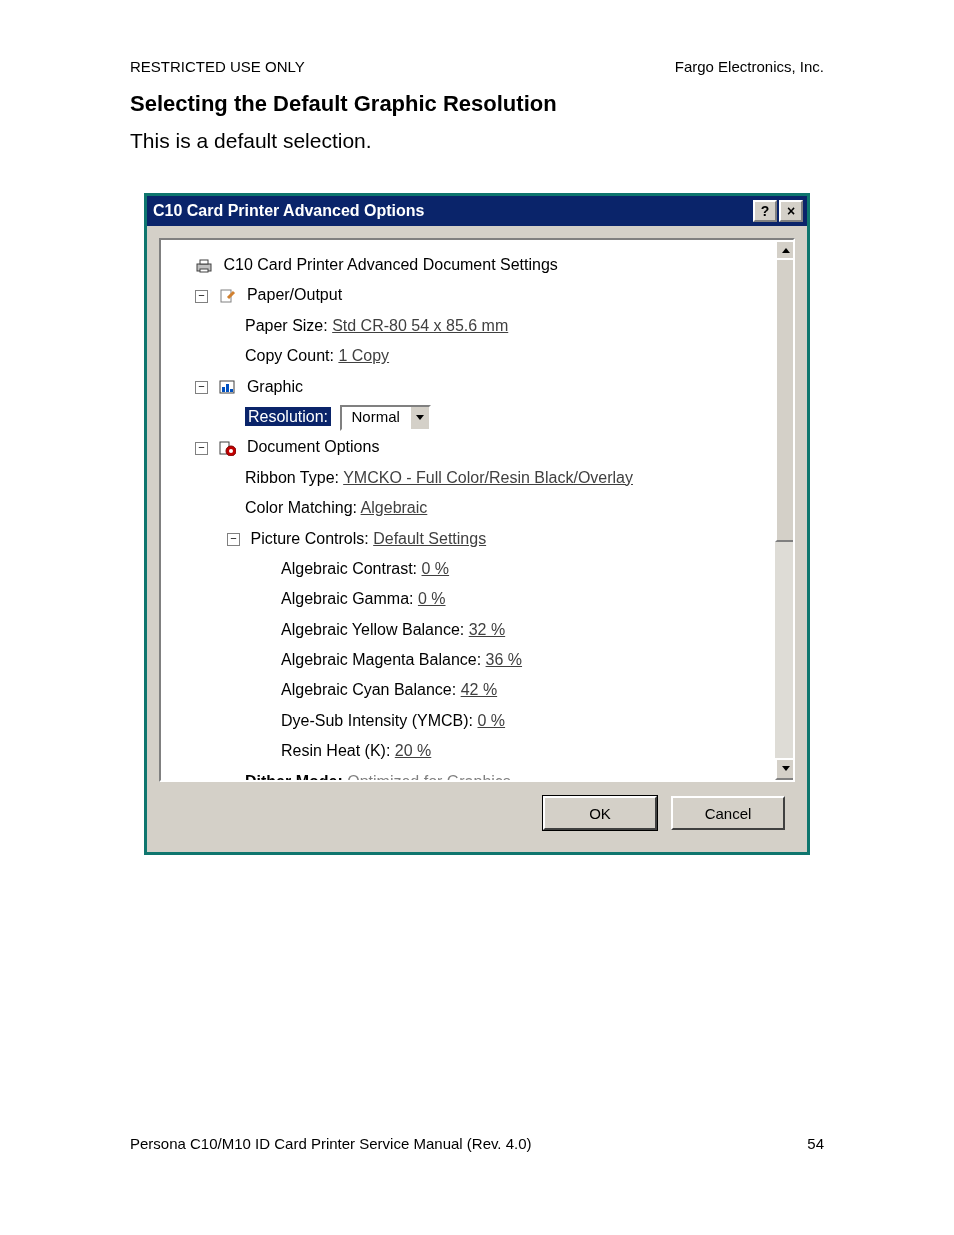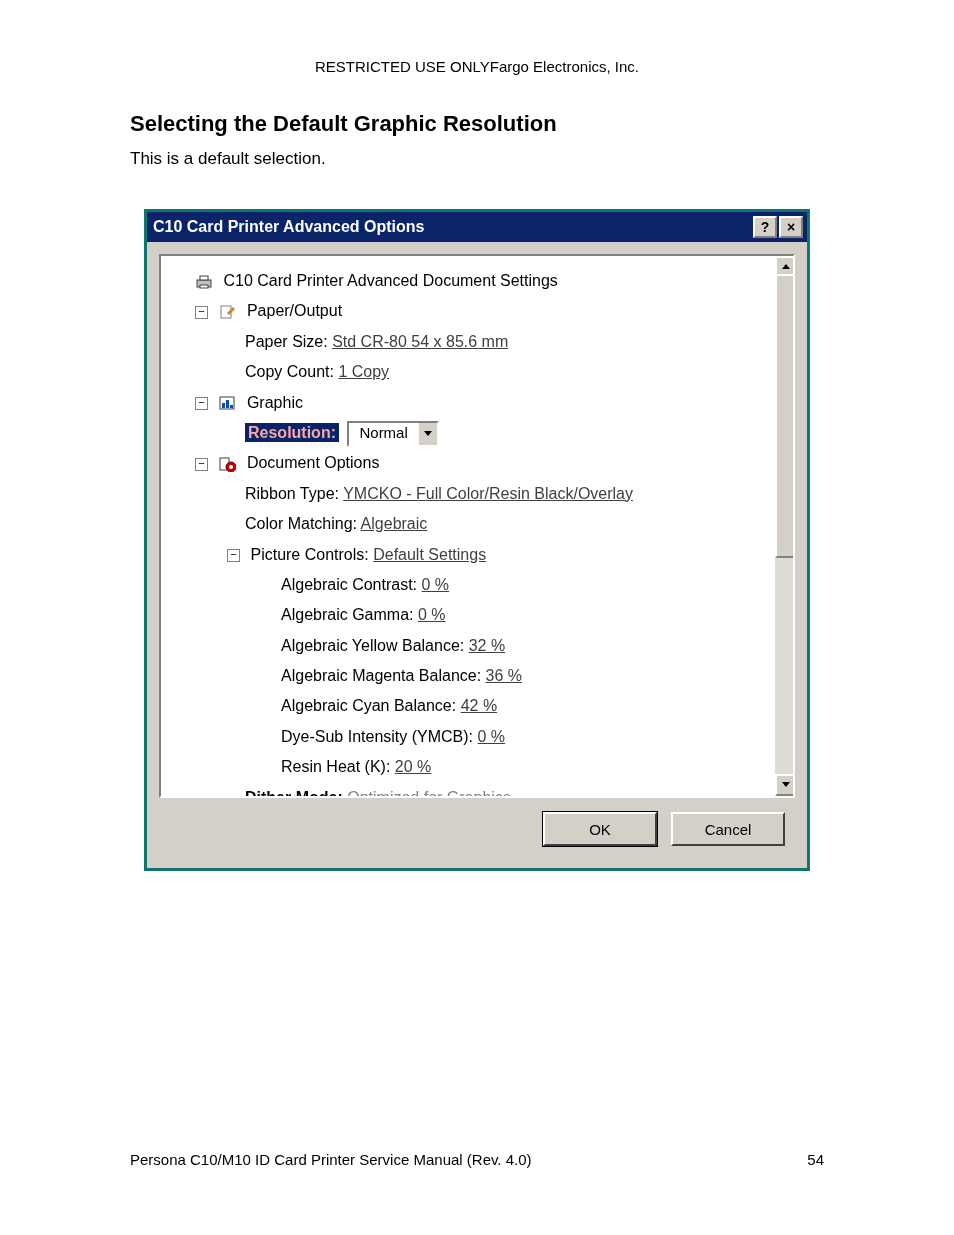--- a/index.html
+++ b/index.html
@@ -7,31 +7,31 @@
     padding: 0;
     background: #fff;
     font-family: Arial, Helvetica, sans-serif;
     width: 954px;
   }
   .page {
     padding: 58px 130px 40px 130px;
   }
   .header-row {
     display: flex;
-    justify-content: center;
+    justify-content: space-between;
     font-size: 15px;
-    margin-bottom: 36px;
+    margin-bottom: 16px;
   }
   h2.section {
     font-size: 22px;
     font-weight: bold;
     margin: 0 0 12px 0;
   }
   .body-text {
-    font-size: 17px;
+    font-size: 21px;
     margin-bottom: 40px;
   }
   .footer-row {
     display: flex;
     justify-content: space-between;
     align-items: flex-end;
     font-size: 15px;
     margin-top: 240px;
     padding: 0 130px 40px 130px;
   }
@@ -118,23 +118,22 @@
   .link {
     text-decoration: underline;
     color: #404040;
   }
   .link-disabled {
     text-decoration: underline;
     color: #808080;
   }
   .sel-label {
     background: #0a246a;
-    color: #fca5a5;
+    color: #ffffff;
     padding: 1px 3px;
-    font-weight: bold;
   }
   .dropdown {
     display: inline-flex;
     align-items: center;
     border-top: 2px solid #808080;
     border-left: 2px solid #808080;
     border-right: 2px solid #fff;
     border-bottom: 2px solid #fff;
     background: #fff;
     height: 22px;

